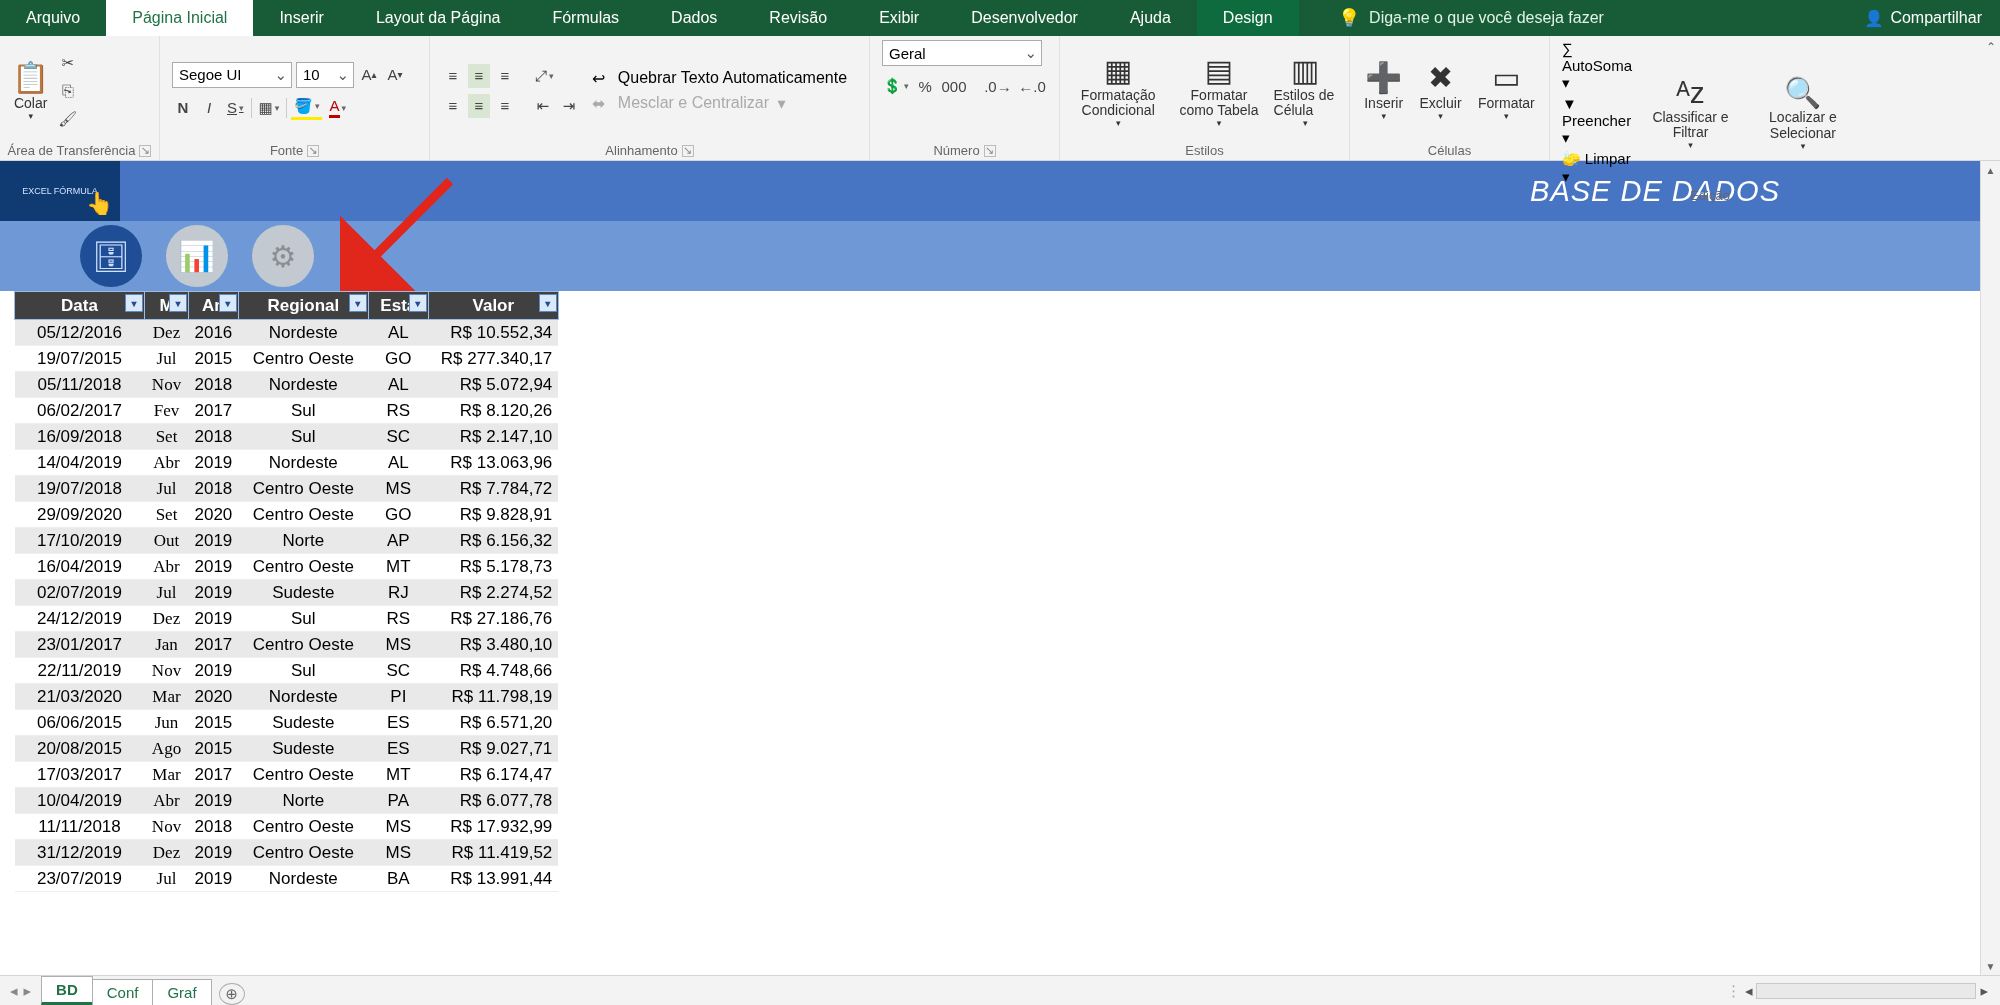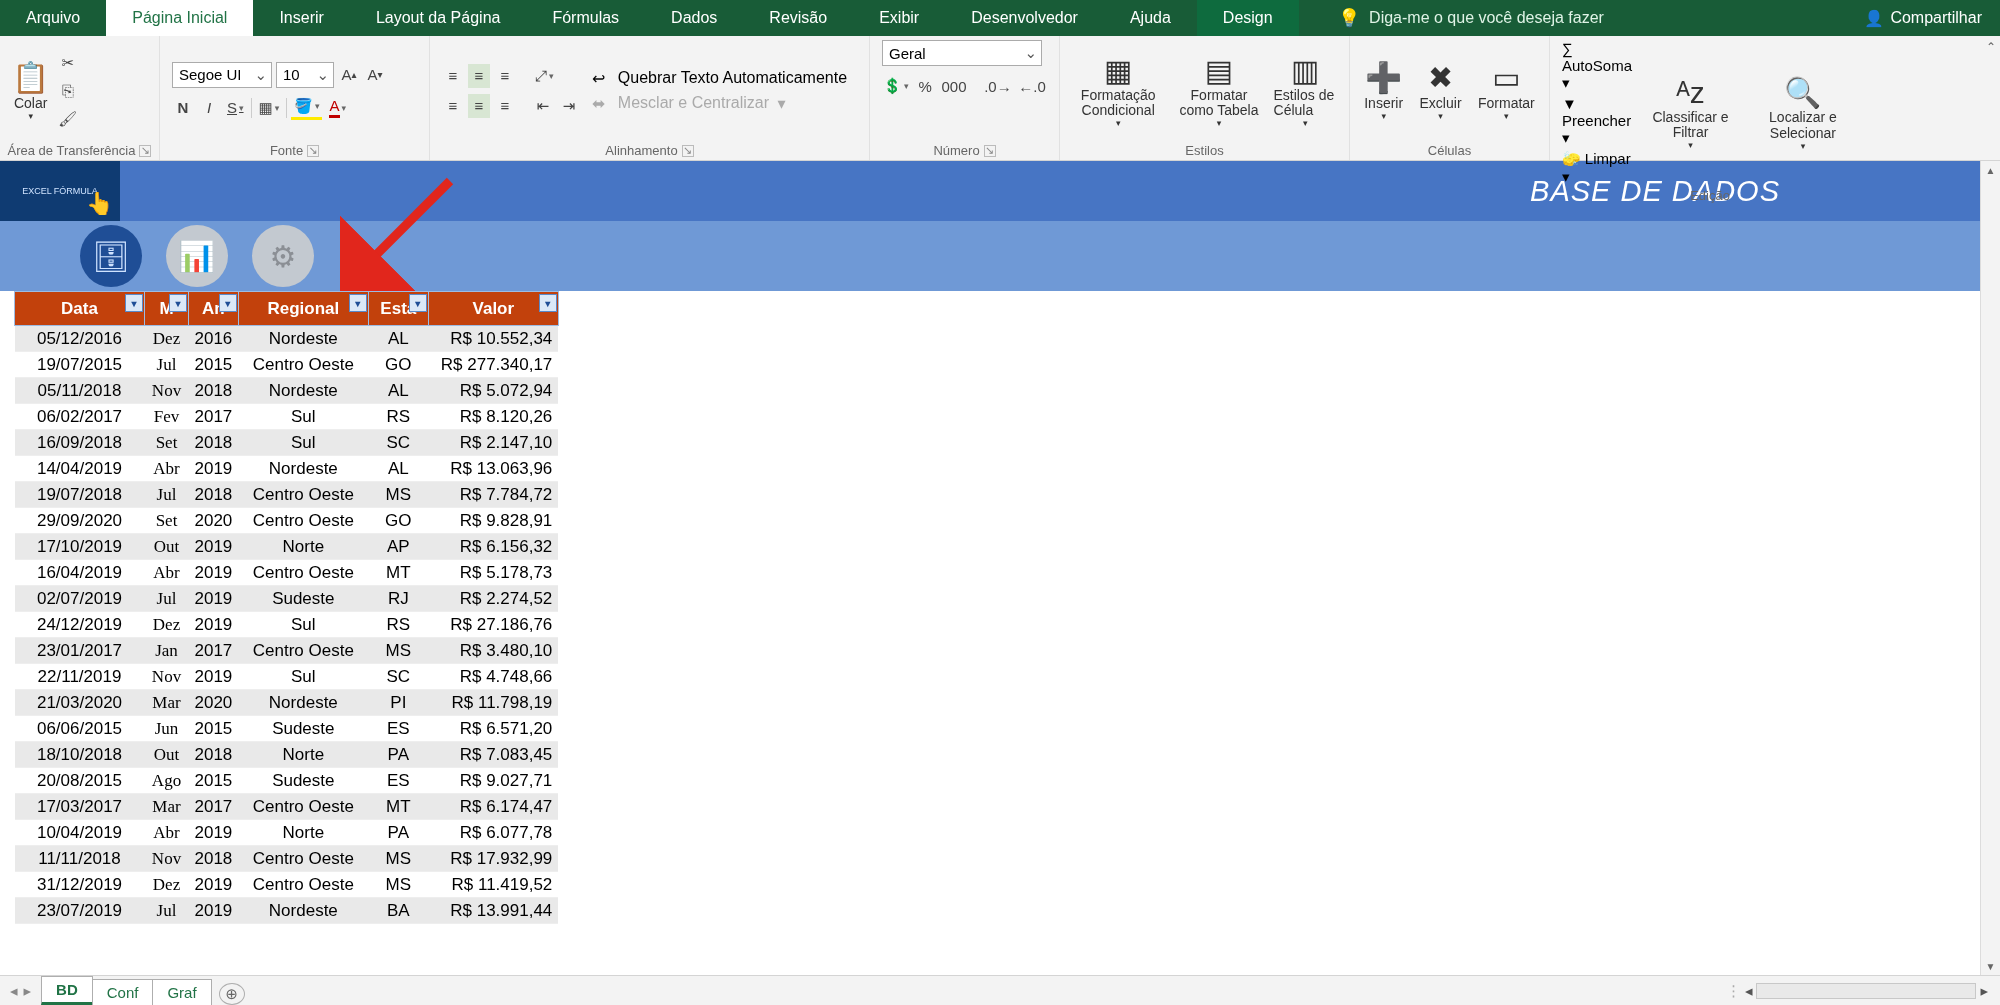--- a/index.html
+++ b/index.html
@@ -38,21 +38,21 @@
 
 .nav-pill-row { height:70px; background:#6f99d6; display:flex; align-items:center; padding-left:80px; gap:24px; position:relative; }
 .nav-pill { width:62px; height:62px; border-radius:50%; display:flex; align-items:center; justify-content:center; font-size:30px; }
 .nav-pill.active { background:#1f4e96; color:#cfe3ff; }
 .nav-pill.muted { background:#c3c9d0; color:#8b8f95; }
 .red-arrow { position:absolute; left:340px; top:-50px; width:120px; height:120px; }
 
 
 .data-area { position:relative; background:#fff; }
 table.data { border-collapse:collapse; font-size:17px; margin-left:14px; }
-table.data th { background:#c2410c; color:#fff; font-weight:600; position:relative; padding:2px 6px; border:1px solid #9dbce3; text-align:center; height:34px; }
+table.data th { background:#404040; color:#fff; font-weight:600; position:relative; padding:2px 6px; border:1px solid #9dbce3; text-align:center; height:28px; }
 table.data th .fbtn { position:absolute; right:1px; top:2px; width:18px; height:18px; background:#dbe8f7; border:1px solid #5a89c9; font-size:10px; color:#1f4e96; display:flex; align-items:center; justify-content:center; }
 table.data td { padding:1px 6px; border-bottom:1px solid #eee; height:26px; white-space:nowrap; }
 table.data tbody tr:nth-child(odd) td { background:#e9e9e9; }
 table.data tbody tr:nth-child(even) td { background:#ffffff; }
 td.c-data{text-align:center;} td.c-mes{text-align:center;width:44px;font-family:Liberation Serif, serif;} td.c-ano{text-align:center;width:48px;}
 td.c-reg{text-align:center;} td.c-est{text-align:center;width:44px;} td.c-val{text-align:right;padding-right:8px;}
 
 
 .sheet-bar { position:absolute; bottom:0; left:0; right:0; height:30px; background:#f3f3f3; border-top:1px solid #d4d4d4; display:flex; align-items:center; font-size:15px; }
 .sheet-nav { display:flex; gap:6px; padding:0 10px; color:#888; }
@@ -115,21 +115,21 @@
     </div>
     <div class="rb-group-label">
         <span>Área de Transferência</span>
         <span class="dlg-launcher">↘</span>
       </div>
   </div>
 
   <div class="rb-group" style="width:270px">
     <div style="flex:1;display:flex;flex-direction:column;justify-content:center;gap:8px;padding:0 6px">
       <div class="rb-row">
-        <div class="sel" style="width:100px">
+        <div class="sel" style="width:120px">
             <span>Segoe UI</span>
           </div>
         <div class="sel" style="width:58px">
             <span>10</span>
           </div>
         <div class="rb-btn">A<sup style="font-size:10px">▴</sup></div>
         <div class="rb-btn">A<sup style="font-size:10px">▾</sup></div>
       </div>
       <div class="rb-row">
         <div class="rb-btn" style="font-weight:700">N</div>
@@ -444,28 +444,20 @@
         </tr>
         <tr>
           <td class="c-data">06/06/2015</td>
           <td class="c-mes">Jun</td>
           <td class="c-ano">2015</td>
           <td class="c-reg">Sudeste</td>
           <td class="c-est">ES</td>
           <td class="c-val">R$ 6.571,20</td>
         </tr>
         <tr>
-          <td class="c-data">18/10/2018</td>
-          <td class="c-mes">Out</td>
-          <td class="c-ano">2018</td>
-          <td class="c-reg">Norte</td>
-          <td class="c-est">PA</td>
-          <td class="c-val">R$ 7.083,45</td>
-        </tr>
-        <tr>
           <td class="c-data">20/08/2015</td>
           <td class="c-mes">Ago</td>
           <td class="c-ano">2015</td>
           <td class="c-reg">Sudeste</td>
           <td class="c-est">ES</td>
           <td class="c-val">R$ 9.027,71</td>
         </tr>
         <tr>
           <td class="c-data">17/03/2017</td>
           <td class="c-mes">Mar</td>

